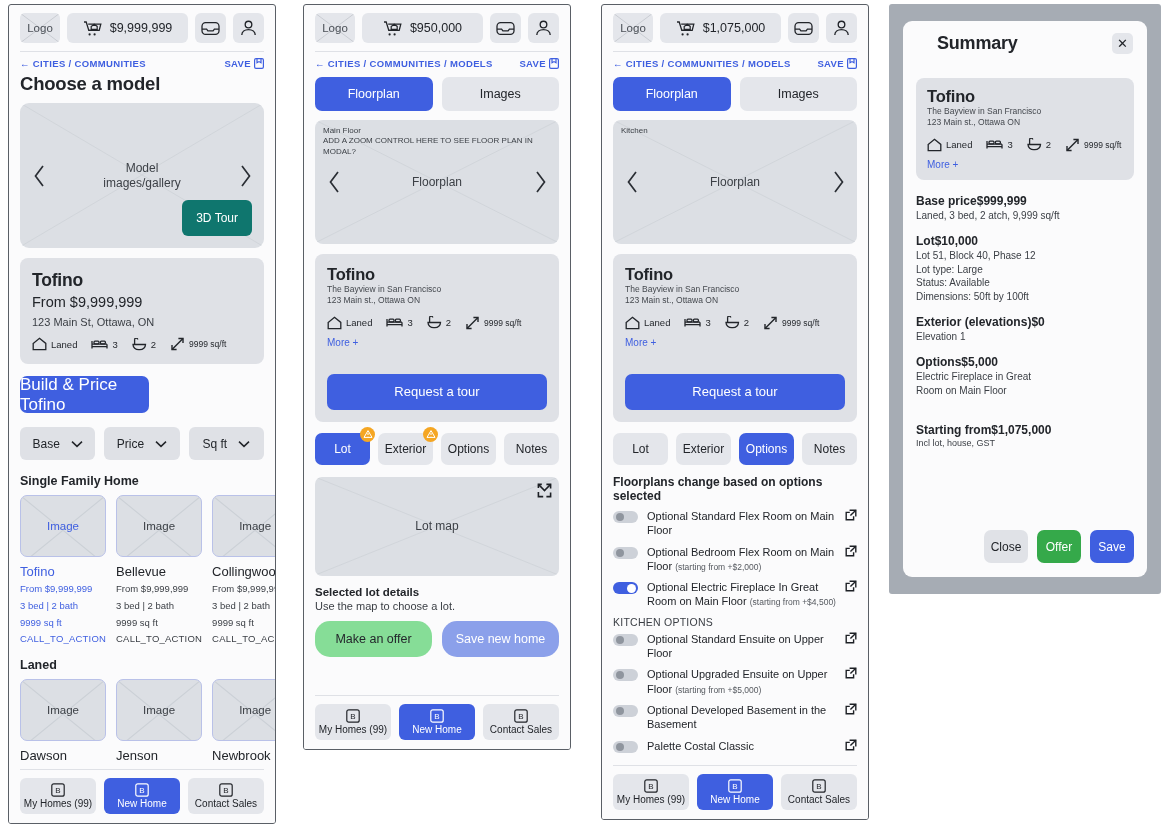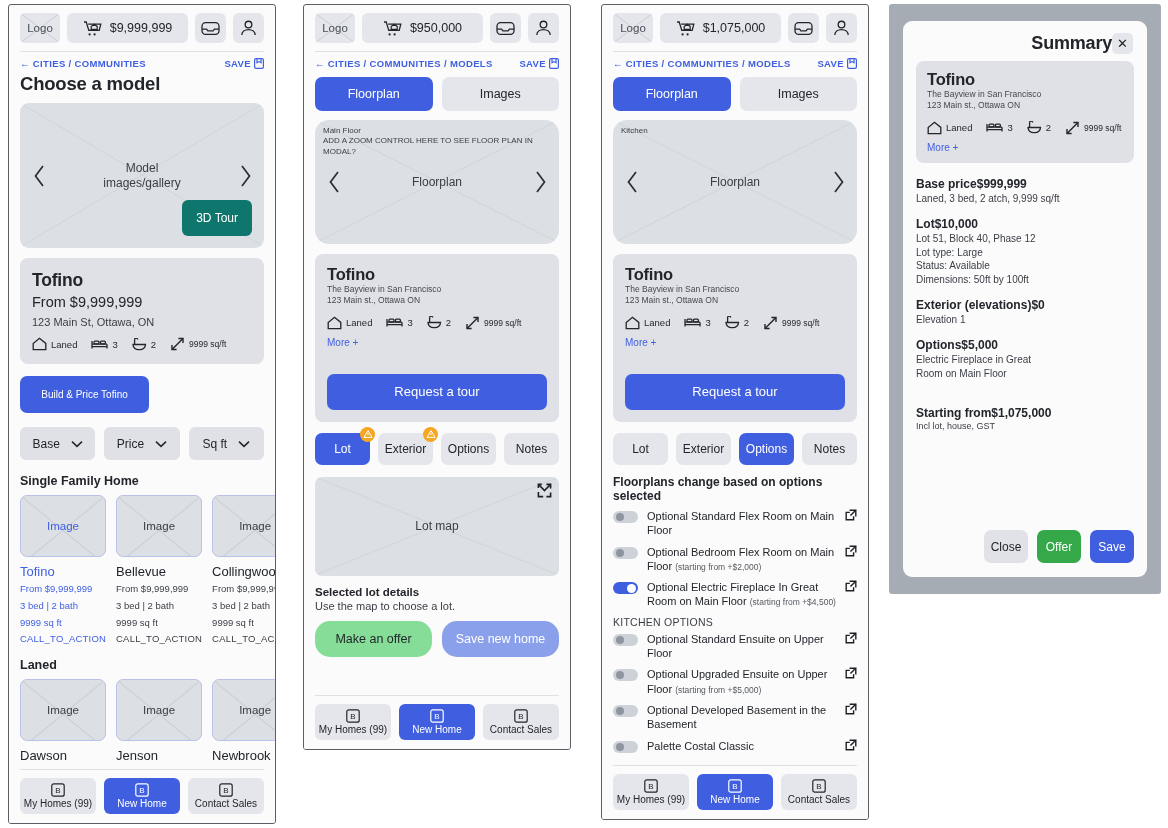--- a/index.html
+++ b/index.html
@@ -86,21 +86,21 @@
   .spec-row { display: flex; align-items: center; gap: 14px; margin-top: 9px; }
   .spec { display: flex; align-items: center; gap: 4px; font-size: 9.5px; color: #25282d; }
   .spec.sqft { font-size: 8.5px; }
   .more-link { font-size: 10px; color: #3f5fe0; margin-top: 7px; }
 
   .primary-btn {
     background: #3f5fe0; color: #fff; border-radius: 7px;
     display: flex; align-items: center; justify-content: center;
     font-size: 13px; font-weight: 500;
   }
-  .build-btn { height: 37px; width: 129px; margin: 12px 11px 0; font-size: 10px; }
+  .build-btn { height: 37px; width: 129px; margin: 12px 11px 0; font-size: 17px; }
   .tour-wide { height: 36px; margin-top: 26px; }
 
   
   .filters { display: flex; gap: 9px; margin: 14px 11px 0; }
   .filter {
     flex: 1; height: 33px; background: #dfe1e6; border-radius: 6px;
     display: flex; align-items: center; justify-content: center; gap: 11px;
     font-size: 12px; color: #22252a;
   }
 
@@ -135,21 +135,21 @@
   
   .seg { display: flex; gap: 9px; margin: 6px 11px 9px; }
   .seg-btn {
     flex: 1; height: 34px; background: #e4e6eb; border-radius: 7px;
     display: flex; align-items: center; justify-content: center;
     font-size: 12.5px; color: #22252a;
   }
   .seg-btn.active { background: #3f5fe0; color: #fff; }
 
   
-  .fp { height: 124px; border-radius: 14px; margin: 0 11px; }
+  .fp { height: 124px; border-radius: 8px; margin: 0 11px; }
   .fp-cap { position: absolute; top: 6px; left: 8px; z-index: 3; font-size: 8px; color: #3c4046; line-height: 1.3; }
 
   
   .pills { display: flex; gap: 8px; margin: 11px 11px 0; }
   .pill {
     flex: 1; height: 32px; background: #e4e6eb; border-radius: 7px;
     display: flex; align-items: center; justify-content: center;
     font-size: 12px; color: #22252a; position: relative;
   }
   .pill.active { background: #3f5fe0; color: #fff; }
@@ -198,21 +198,21 @@
   .modal-backdrop {
     position: absolute; left: 889px; top: 4px;
     width: 272px; height: 590px;
     background: #a6acb4; border-radius: 3px;
   }
   .modal {
     position: absolute; left: 903px; top: 21px;
     width: 244px; height: 556px;
     background: #fbfbfc; border-radius: 9px; overflow: hidden;
   }
-  .mod-head { display: flex; align-items: center; justify-content: flex-end; padding: 12px 14px 7px; margin-left: 20px; }
+  .mod-head { display: flex; align-items: center; justify-content: space-between; padding: 12px 14px 24px; margin-left: 20px; }
   .mod-title { font-size: 18px; font-weight: 700; letter-spacing: -.2px; }
   .close-x {
     width: 21px; height: 21px; background: #e4e6eb; border-radius: 5px;
     display: flex; align-items: center; justify-content: center;
     font-size: 13px; color: #22252a;
   }
   .mod-card { background: #dfe1e6; border-radius: 8px; margin: 0 13px; padding: 9px 11px 10px; }
   .sumline { margin: 0 13px; padding-top: 11px; }
   .sum-top { display: flex; align-items: baseline; justify-content: flex-start; }
   .sum-lbl { font-size: 12px; font-weight: 700; }

